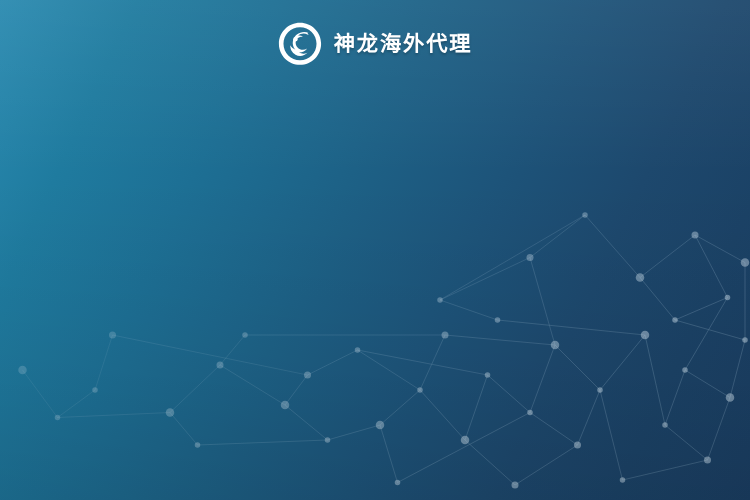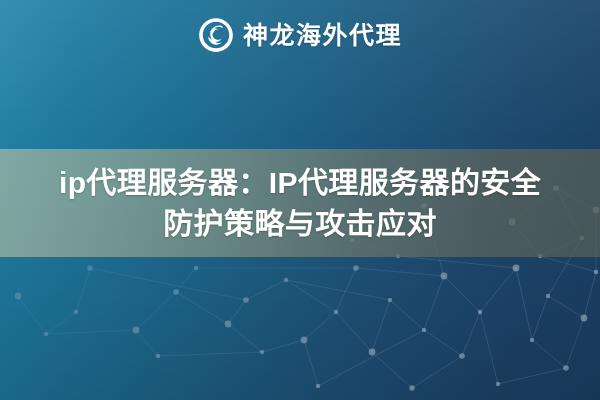--- a/index.html
+++ b/index.html
@@ -67,21 +67,21 @@
     gap: 9px;
   }
   #logo-mark {
     width: 36px;
     height: 36px;
     flex: 0 0 36px;
     display: block;
   }
   #logo-text {
     color: #ffffff;
-    font-size: 25px;
+    font-size: 17px;
     font-weight: bold;
     letter-spacing: 1.5px;
     line-height: 1;
     white-space: nowrap;
     text-shadow: 0 1px 2px rgba(0,0,0,0.22);
   }
 
   
   #title-band {
     position: absolute;
@@ -223,18 +223,14 @@
 
   <div id="logo-row">
     <svg id="logo-mark" viewBox="0 0 64 64" aria-hidden="true">
       <path fill="#ffffff" d="M32 2C15.4 2 2 15.4 2 32s13.4 30 30 30 30-13.4 30-30S48.6 2 32 2zm0 6.5c13 0 23.5 10.5 23.5 23.5S45 55.5 32 55.5 8.5 45 8.5 32 19 8.5 32 8.5z"></path>
       <path fill="#ffffff" d="M44.5 16.5c-5.6-2.4-12.2-1.6-17 2.3-4.6 3.7-6.6 9.6-5.4 15.2.5 2.4 1.7 4.6 3.4 6.4-3.1-1-5.7-3.2-7.2-6.1-.5 5.4 2.4 10.7 7.3 13.3 5.6 3 12.6 1.9 17-2.7-3.9 1.7-8.4 1.6-12.2-.3 4.6.2 9.1-2 11.8-5.8-3 1.9-6.8 2.3-10.2 1-2.9-1.1-5.1-3.6-5.9-6.6-.8-3 .1-6.3 2.3-8.5 2.1-2.2 5.3-3.1 8.2-2.4-2.2-1.6-5-2.2-7.6-1.7 3.7-3.3 9.2-4 13.6-1.7.6.3 1.2.7 1.7 1.1-.3-1.3-1-2.5-1.9-3.5z"></path>
       <circle fill="#ffffff" cx="25.5" cy="25.5" r="3.1"></circle>
     </svg>
     <div id="logo-text">神龙海外代理</div>
   </div>
 
-  <div id="title-band">
-    <div class="title-line">ip代理服务器：IP代理服务器的安全</div>
-    <div class="title-line">防护策略与攻击应对</div>
-  </div>
 
 </div>
 
 </body></html>

